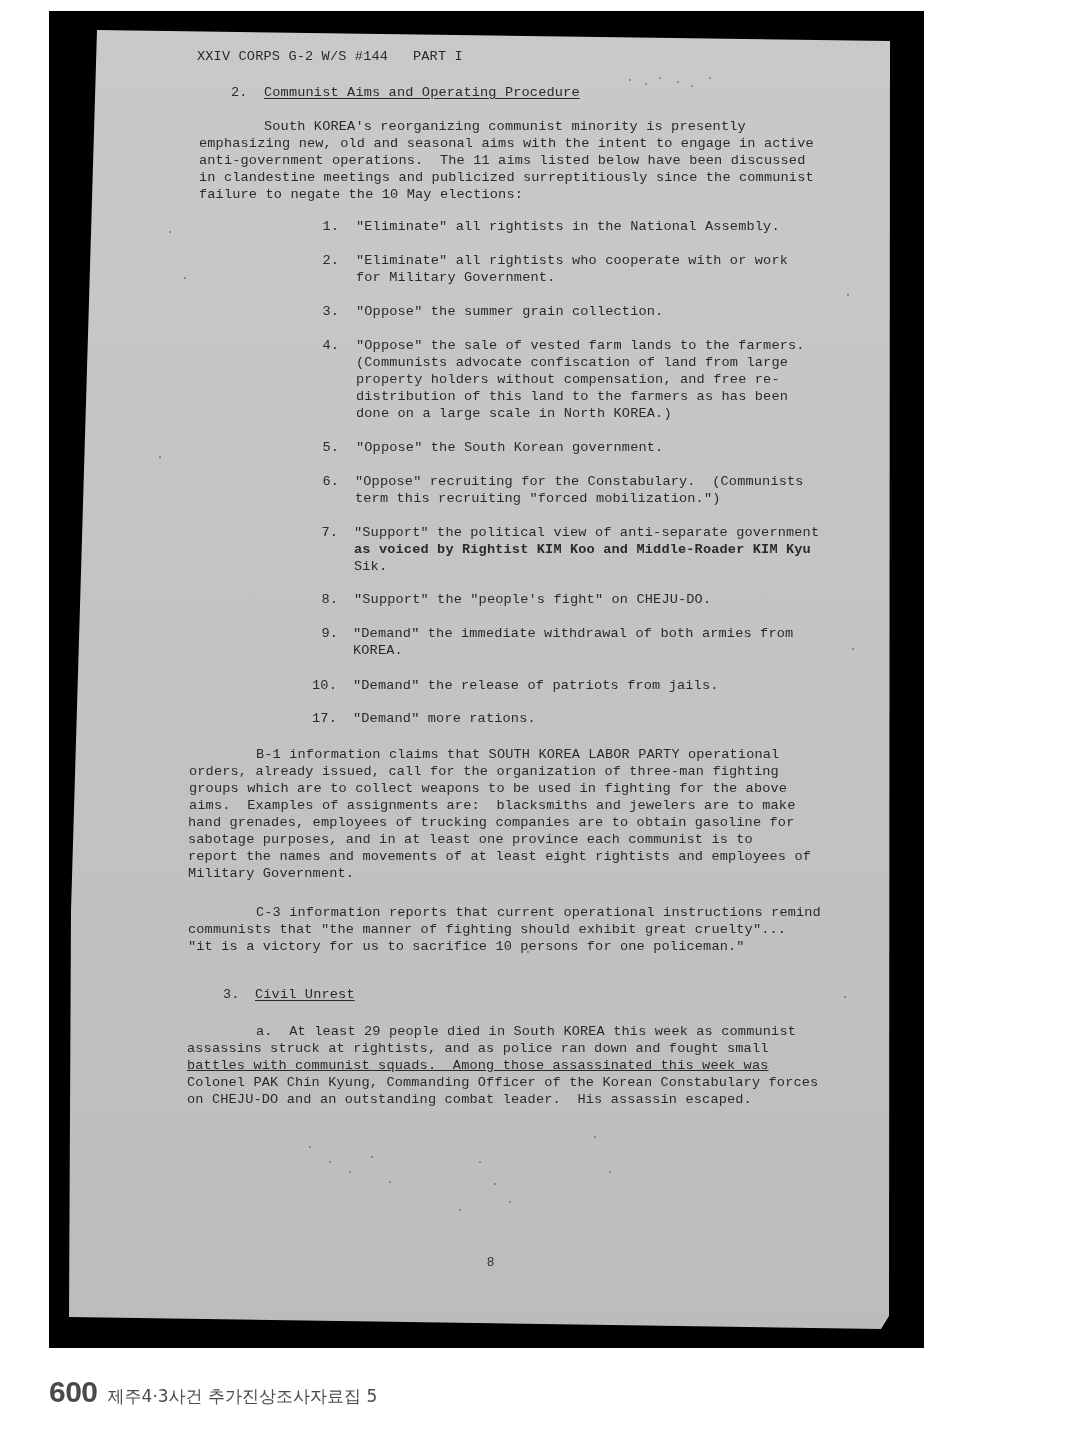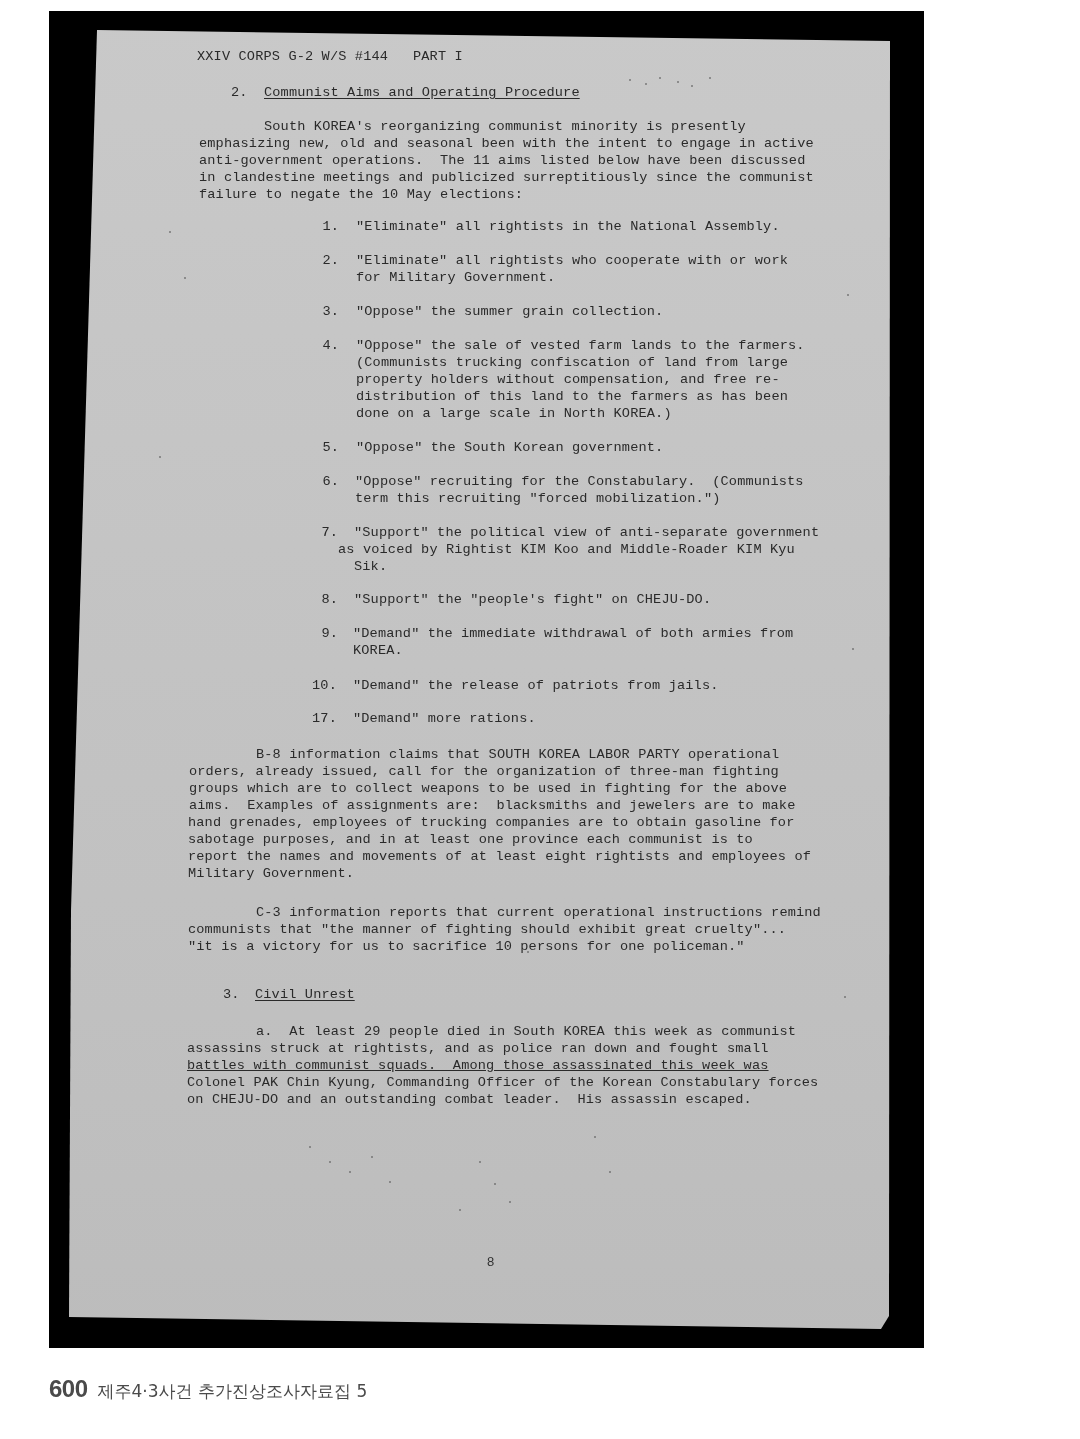--- a/index.html
+++ b/index.html
@@ -99,21 +99,21 @@
       position: absolute;
       left: 49px;
       top: 1375px;
       height: 24px;
       display: flex;
       align-items: baseline;
     }
     .footer-page {
       font-family: "Liberation Sans", sans-serif;
       font-weight: bold;
-      font-size: 24px;
+      font-size: 30px;
       color: #4a4a4a;
       letter-spacing: -0.5px;
     }
     .footer-title {
       margin-left: 10px;
       font-family: "DejaVu Sans", sans-serif;
       font-size: 17px;
       color: #4a4a4a;
     }
     .speck {
@@ -132,21 +132,21 @@
   <div class="paper">
     <div class="paper-inner">
 
       <div class="t" style="left:148px; top:37px;">XXIV CORPS G-2 W/S #144   PART I</div>
 
       <div class="t" style="left:182px; top:73px;">2.</div>
       <div class="t u" style="left:215px; top:73px;">Communist Aims and Operating Procedure</div>
 
       <div>
         <div class="t" style="left:215px; top:107px;">South KOREA's reorganizing communist minority is presently</div>
-        <div class="t" style="left:150px; top:124px;">emphasizing new, old and seasonal been with the intent to engage in active</div>
+        <div class="t" style="left:150px; top:124px;">emphasizing new, old and seasonal aims with the intent to engage in active</div>
         <div class="t" style="left:150px; top:141px;">anti-government operations.  The 11 aims listed below have been discussed</div>
         <div class="t" style="left:150px; top:158px;">in clandestine meetings and publicized surreptitiously since the communist</div>
         <div class="t" style="left:150px; top:175px;">failure to negate the 10 May elections:</div>
       </div>
 
       <div>
         <div>
           <div class="list-num" style="left:250px; top:207px;">1.</div>
           <div class="list-text" style="left:307px; top:207px;">"Eliminate" all rightists in the National Assembly.</div>
         </div>
@@ -155,38 +155,38 @@
           <div class="list-text" style="left:307px; top:241px;">"Eliminate" all rightists who cooperate with or work</div>
           <div class="list-text" style="left:307px; top:258px;">for Military Government.</div>
         </div>
         <div>
           <div class="list-num" style="left:250px; top:292px;">3.</div>
           <div class="list-text" style="left:307px; top:292px;">"Oppose" the summer grain collection.</div>
         </div>
         <div>
           <div class="list-num" style="left:250px; top:326px;">4.</div>
           <div class="list-text" style="left:307px; top:326px;">"Oppose" the sale of vested farm lands to the farmers.</div>
-          <div class="list-text" style="left:307px; top:343px;">(Communists trucking confiscation of land from large</div>
+          <div class="list-text" style="left:307px; top:343px;">(Communists advocate confiscation of land from large</div>
           <div class="list-text" style="left:307px; top:360px;">property holders without compensation, and free re-</div>
           <div class="list-text" style="left:307px; top:377px;">distribution of this land to the farmers as has been</div>
           <div class="list-text" style="left:307px; top:394px;">done on a large scale in North KOREA.)</div>
         </div>
         <div>
           <div class="list-num" style="left:250px; top:428px;">5.</div>
           <div class="list-text" style="left:307px; top:428px;">"Oppose" the South Korean government.</div>
         </div>
         <div>
           <div class="list-num" style="left:250px; top:462px;">6.</div>
           <div class="list-text" style="left:306px; top:462px;">"Oppose" recruiting for the Constabulary.  (Communists</div>
           <div class="list-text" style="left:306px; top:479px;">term this recruiting "forced mobilization.")</div>
         </div>
         <div>
           <div class="list-num" style="left:249px; top:513px;">7.</div>
           <div class="list-text" style="left:305px; top:513px;">"Support" the political view of anti-separate government</div>
-          <div class="list-text" style="left:289px; top:530px;">as voiced by Rightist KIM Koo and Middle-Roader KIM Kyu</div>
+          <div class="list-text" style="left:305px; top:530px;font-weight:bold;">as voiced by Rightist KIM Koo and Middle-Roader KIM Kyu</div>
           <div class="list-text" style="left:305px; top:547px;text-align:right;">Sik.</div>
         </div>
         <div>
           <div class="list-num" style="left:249px; top:580px;">8.</div>
           <div class="list-text" style="left:305px; top:580px;">"Support" the "people's fight" on CHEJU-DO.</div>
         </div>
         <div>
           <div class="list-num" style="left:249px; top:614px;">9.</div>
           <div class="list-text" style="left:304px; top:614px;">"Demand" the immediate withdrawal of both armies from</div>
           <div class="list-text" style="left:304px; top:631px;">KOREA.</div>
@@ -195,21 +195,21 @@
           <div class="list-num" style="left:248px; top:666px;">10.</div>
           <div class="list-text" style="left:304px; top:666px;">"Demand" the release of patriots from jails.</div>
         </div>
         <div>
           <div class="list-num" style="left:248px; top:699px;">17.</div>
           <div class="list-text" style="left:304px; top:699px;">"Demand" more rations.</div>
         </div>
       </div>
 
       <div>
-        <div class="t" style="left:207px; top:735px;">B-8 information claims that SOUTH KOREA LABOR PARTY operational</div>
+        <div class="t" style="left:207px; top:735px;">B-1 information claims that SOUTH KOREA LABOR PARTY operational</div>
         <div class="t" style="left:140px; top:752px;">orders, already issued, call for the organization of three-man fighting</div>
         <div class="t" style="left:140px; top:769px;">groups which are to collect weapons to be used in fighting for the above</div>
         <div class="t" style="left:140px; top:786px;text-align:center;">aims.  Examples of assignments are:  blacksmiths and jewelers are to make</div>
         <div class="t" style="left:139px; top:803px;">hand grenades, employees of trucking companies are to obtain gasoline for</div>
         <div class="t" style="left:139px; top:820px;">sabotage purposes, and in at least one province each communist is to</div>
         <div class="t" style="left:139px; top:837px;">report the names and movements of at least eight rightists and employees of</div>
         <div class="t" style="left:139px; top:854px;">Military Government.</div>
       </div>
 
       <div>

